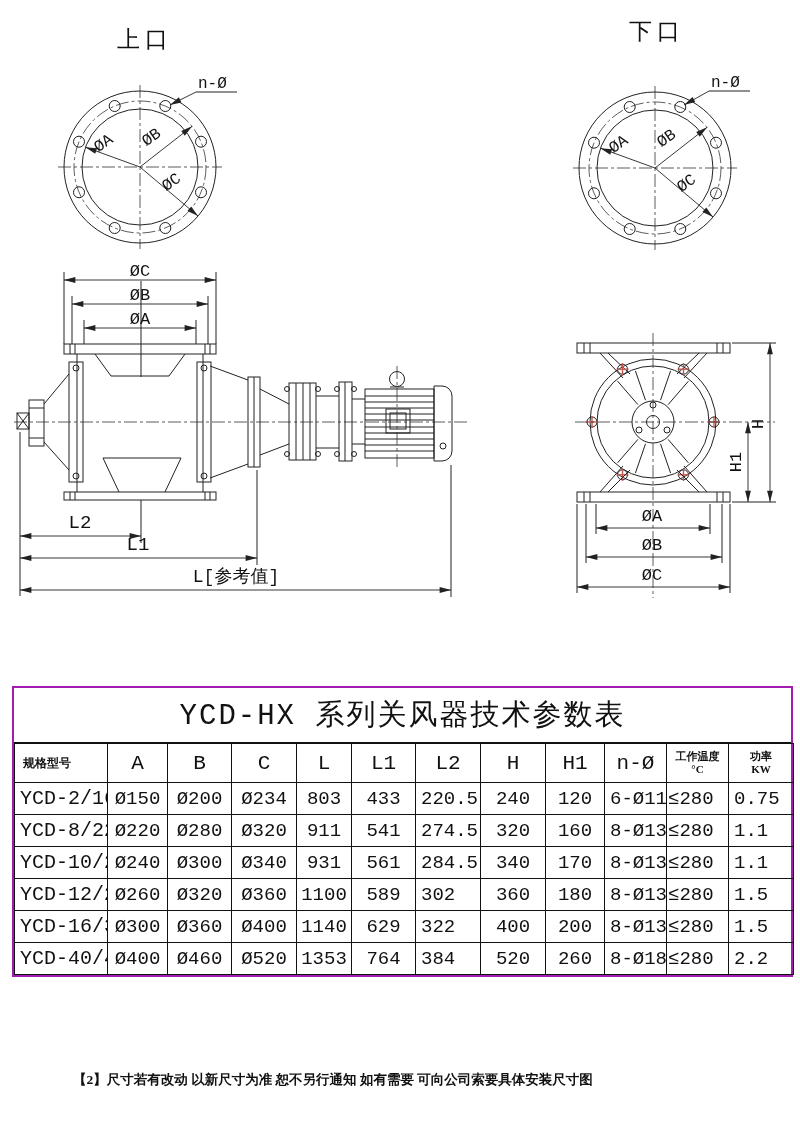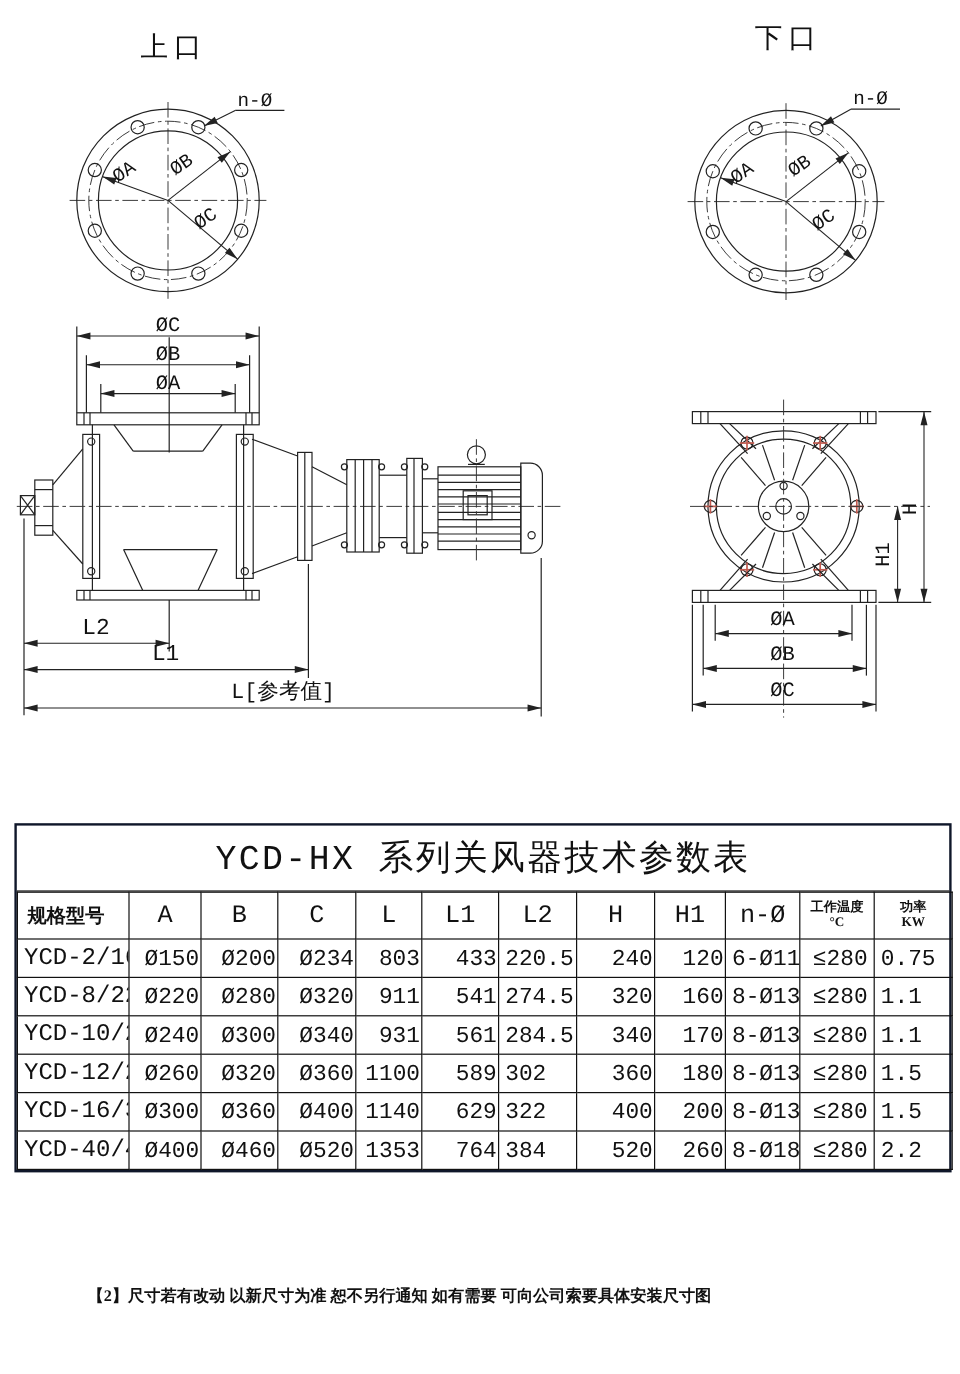--- a/index.html
+++ b/index.html
@@ -7,36 +7,36 @@
         font-family:"Liberation Serif",serif;overflow:hidden;margin:0 auto;}
   svg.drawing{position:absolute;left:0;top:0;}
   svg .ln{stroke:#222;stroke-width:1;fill:none;}
   svg .cl{stroke:#333;stroke-width:0.8;fill:none;stroke-dasharray:13 3 3 3;}
   svg .dim{stroke:#222;stroke-width:0.9;fill:none;}
   svg .cross{stroke:#c25a4f;stroke-width:1.4;}
   svg text{fill:#111;font-family:"Liberation Mono","DejaVu Sans Mono",monospace;}
   svg text.cjk{font-family:"Liberation Serif",serif;}
   svg text.mix{font-family:"Liberation Mono","Liberation Serif",monospace;}
 
-  .param-table{position:absolute;left:12px;top:686px;width:777px;border:2px solid #0f172a;background:#fff;}
+  .param-table{position:absolute;left:12px;top:686px;width:777px;border:2px solid #a21caf;background:#fff;}
   .tbl-title{height:54px;display:flex;align-items:center;justify-content:center;
              font-size:29px;letter-spacing:2px;border-bottom:1px solid #111;
              font-family:"Liberation Mono","Liberation Serif",serif;white-space:nowrap;}
   table.grid{width:100%;border-collapse:collapse;table-layout:fixed;}
   table.grid th,table.grid td{border:1px solid #111;overflow:hidden;white-space:nowrap;}
   table.grid th{height:36px;font-weight:normal;text-align:center;
                 font-family:"Liberation Mono","DejaVu Sans Mono",monospace;font-size:21px;}
-  table.grid th.c0{font-size:16px;text-align:left;padding-left:8px;
+  table.grid th.c0{font-size:12px;text-align:left;padding-left:8px;
                    font-family:"Liberation Serif",serif;font-weight:bold;}
   table.grid th.two{font-size:11px;line-height:1.15;font-family:"Liberation Serif",serif;font-weight:bold;}
   table.grid td{height:29px;font-family:"Liberation Mono","DejaVu Sans Mono",monospace;font-size:19px;}
   table.grid td.model{font-size:20px;}
   .al{text-align:left;padding-left:5px;}
-  .ac{text-align:right;}
-  .ar{text-align:right;padding-right:5px;}
+  .ac{text-align:center;}
+  .ar{padding-right:5px;}
 
   .notes{position:absolute;left:47px;top:1069px;font-size:13.5px;font-weight:bold;
          line-height:21px;font-family:"Liberation Serif",serif;white-space:nowrap;}
   .notes .l2{margin-left:26px;}
 </style>
 </head>
 <body>
 
 <div class="page">
 

